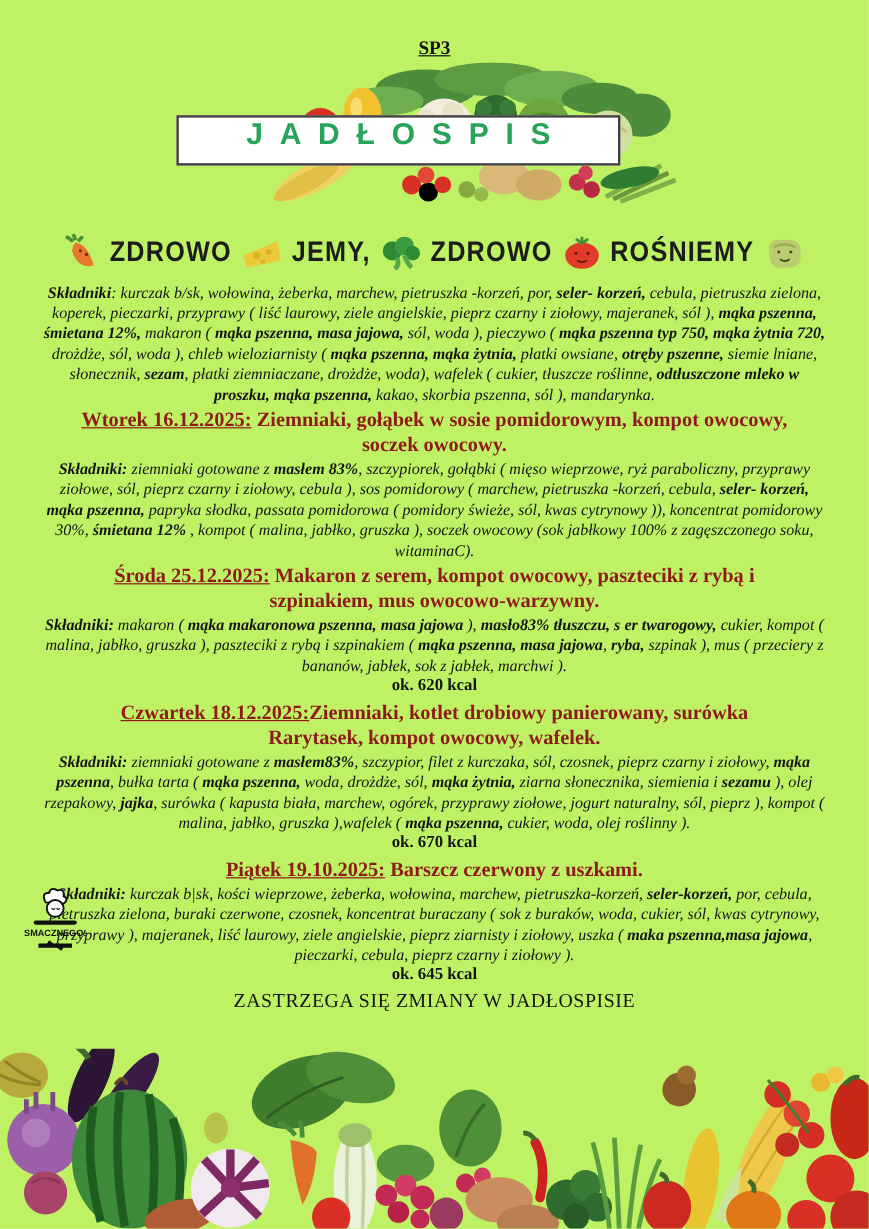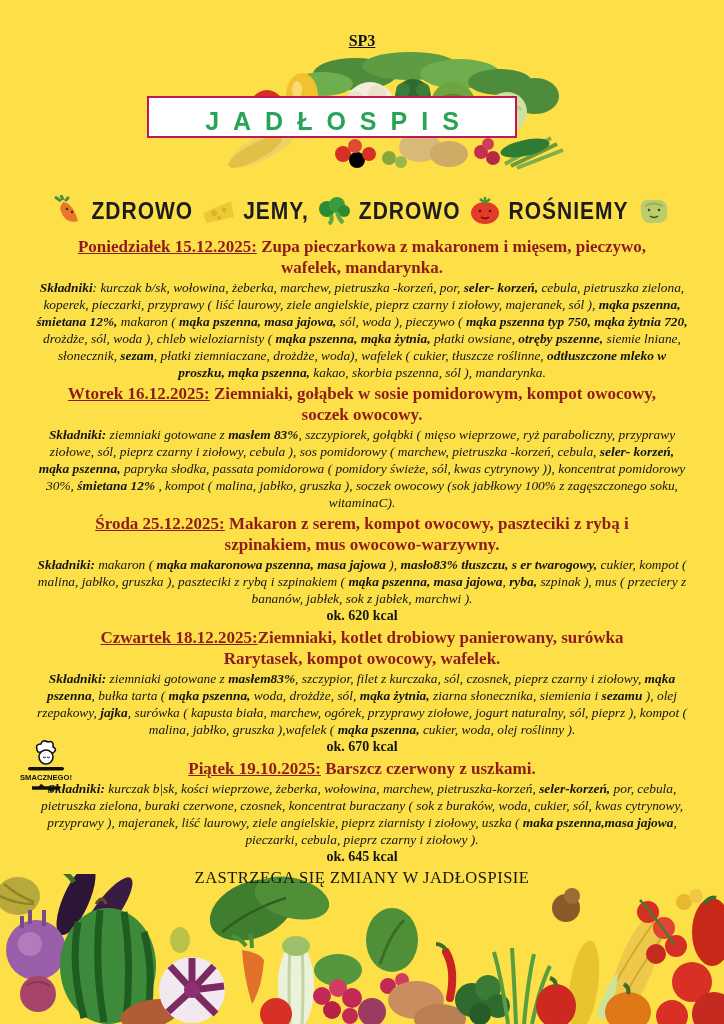--- a/index.html
+++ b/index.html
@@ -1,19 +1,19 @@
 <!DOCTYPE html>
 <html lang="pl"><head>
 <meta charset="utf-8">
 <style>
   html,body{margin:0;padding:0;}
   .page{
     position:relative;
     width:724px;height:1024px;
-    background:#fde047;
+    background:#bef264;
     overflow:hidden;
     font-family:"Liberation Serif", serif;
     color:#141414;
   }
   
   .school{
     text-align:center;
     margin-top:32px;
     font-size:16px;font-weight:bold;
     text-decoration:underline;
@@ -22,22 +22,22 @@
   .banner{
     position:relative;
     width:430px;height:118px;
     margin:2px auto 0 auto;
   }
   .banner-photo{position:absolute;right:0;top:0;}
   .jadlospis-box{
     position:absolute;left:0;top:44px;
     width:366px;height:38px;
     background:#ffffff;
-    border:2px solid #be185d;
-    display:flex;align-items:flex-end;justify-content:center;
+    border:2px solid #404040;
+    display:flex;align-items:flex-start;justify-content:center;
   }
   .jadlospis-box span{
     font-family:"Liberation Sans", sans-serif;
     font-weight:bold;font-size:25px;
     color:#27a457;
     letter-spacing:14px;margin-right:-14px;
   }
   
   .motto{
     display:flex;align-items:center;justify-content:center;
@@ -176,21 +176,20 @@
       <path d="M8 10 q8 -5 18 0" stroke="#9ab24f" stroke-width="2" fill="none"></path>
       <circle cx="12" cy="14" r="1.3" fill="#3c4a18"></circle>
         <circle cx="22" cy="14" r="1.3" fill="#3c4a18"></circle>
       <path d="M13 20 q4 3 8 0" stroke="#3c4a18" stroke-width="1.5" fill="none"></path>
     </svg>
   </div>
 
   <div class="menu">
 
     <div class="day">
-      <div class="day-title"><span class="date">Poniedziałek 15.12.2025:</span><span> Zupa pieczarkowa z makaronem i mięsem, pieczywo, wafelek, mandarynka.</span></div>
       <div class="ingredients"><b>Składniki</b>: kurczak b/sk, wołowina, żeberka, marchew, pietruszka -korzeń, por, <b>seler- korzeń,</b> cebula, pietruszka zielona, koperek, pieczarki, przyprawy ( liść laurowy, ziele angielskie, pieprz czarny i ziołowy, majeranek, sól ), <b>mąka pszenna, śmietana 12%,</b> makaron ( <b>mąka pszenna, masa jajowa,</b> sól, woda ), pieczywo ( <b>mąka pszenna typ 750, mąka żytnia 720,</b> drożdże, sól, woda ), chleb wieloziarnisty ( <b>mąka pszenna, mąka żytnia,</b> płatki owsiane, <b>otręby pszenne,</b> siemie lniane, słonecznik, <b>sezam</b>, płatki ziemniaczane, drożdże, woda), wafelek ( cukier, tłuszcze roślinne, <b>odtłuszczone mleko w proszku, mąka pszenna,</b> kakao, skorbia pszenna, sól ),  mandarynka.</div>
     </div>
 
     <div class="day">
       <div class="day-title"><span class="date">Wtorek 16.12.2025:</span><span> Ziemniaki, gołąbek w sosie pomidorowym, kompot owocowy, soczek owocowy.</span></div>
       <div class="ingredients"><b>Składniki:</b> ziemniaki gotowane z <b>masłem 83%</b>, szczypiorek, gołąbki ( mięso wieprzowe, ryż paraboliczny, przyprawy ziołowe, sól, pieprz czarny i ziołowy, cebula ), sos pomidorowy ( marchew, pietruszka -korzeń, cebula, <b>seler- korzeń, mąka pszenna,</b> papryka słodka, passata pomidorowa ( pomidory świeże, sól, kwas cytrynowy )), koncentrat pomidorowy 30%, <b>śmietana 12%</b> , kompot ( malina, jabłko, gruszka ), soczek owocowy (sok jabłkowy 100% z zagęszczonego soku, witaminaC).</div>
     </div>
 
     <div class="day">
       <div class="day-title"><span class="date">Środa 25.12.2025:</span><span>  Makaron z serem, kompot owocowy, paszteciki z rybą i szpinakiem, mus owocowo-warzywny.</span></div>

